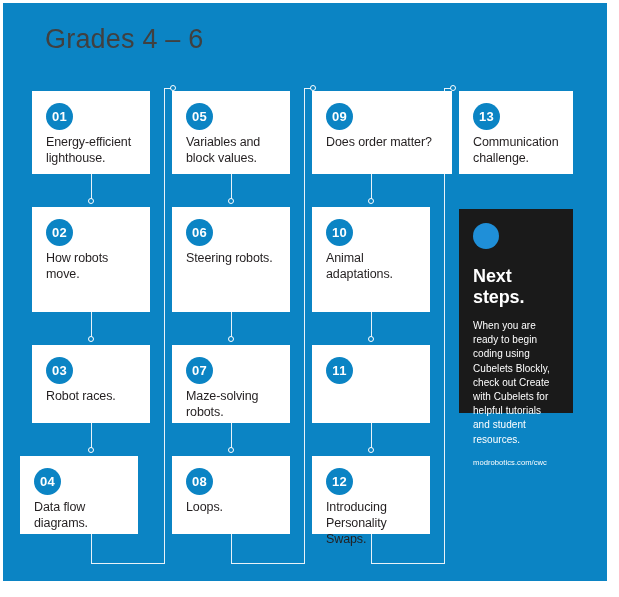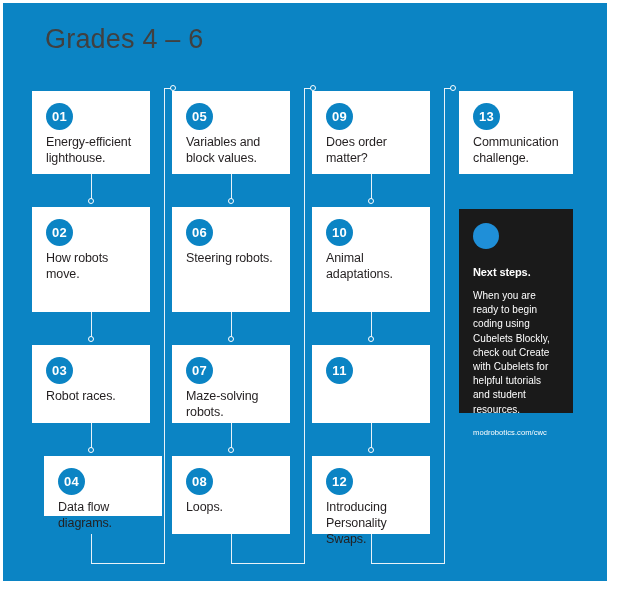--- a/index.html
+++ b/index.html
@@ -74,21 +74,21 @@
     box-sizing:border-box;
     padding:14px 14px 0 14px;
   }
   .panel-dot{
     width:26px;height:26px;border-radius:50%;
     background:#1f8fd8;
   }
   .panel-title{
     margin-top:17px;
     color:#ffffff;
-    font-size:11px;
+    font-size:18px;
     font-weight:bold;
     letter-spacing:-.1px;
   }
   .panel-body{
     margin-top:11px;
     color:#ffffff;
     font-size:10px;
     line-height:1.42;
     letter-spacing:.05px;
   }
@@ -152,21 +152,21 @@
     <div class="card-title">Energy-efficient lighthouse.</div>
   </div>
   <div class="card" style="left:32px;top:207px;width:118px;height:105px;">
     <div class="badge">02</div>
     <div class="card-title">How robots move.</div>
   </div>
   <div class="card" style="left:32px;top:345px;width:118px;height:78px;">
     <div class="badge">03</div>
     <div class="card-title">Robot races.</div>
   </div>
-  <div class="card" style="left:44px;top:456px;width:118px;height:60px;">
+  <div class="card" style="left:20px;top:456px;width:118px;height:78px;">
     <div class="badge">04</div>
     <div class="card-title">Data flow diagrams.</div>
   </div>
 
   <div class="card" style="left:172px;top:91px;width:118px;height:83px;">
     <div class="badge">05</div>
     <div class="card-title">Variables and block values.</div>
   </div>
   <div class="card" style="left:172px;top:207px;width:118px;height:105px;">
     <div class="badge">06</div>
@@ -174,21 +174,21 @@
   </div>
   <div class="card" style="left:172px;top:345px;width:118px;height:78px;">
     <div class="badge">07</div>
     <div class="card-title">Maze-solving robots.</div>
   </div>
   <div class="card" style="left:172px;top:456px;width:118px;height:78px;">
     <div class="badge">08</div>
     <div class="card-title">Loops.</div>
   </div>
 
-  <div class="card" style="left:312px;top:91px;width:118px;height:83px;">
+  <div class="card" style="left:312px;top:91px;width:140px;height:83px;">
     <div class="badge">09</div>
     <div class="card-title">Does order matter?</div>
   </div>
   <div class="card" style="left:312px;top:207px;width:118px;height:105px;">
     <div class="badge">10</div>
     <div class="card-title">Animal adaptations.</div>
   </div>
   <div class="card" style="left:312px;top:345px;width:118px;height:78px;">
     <div class="badge">11</div>
   </div>

